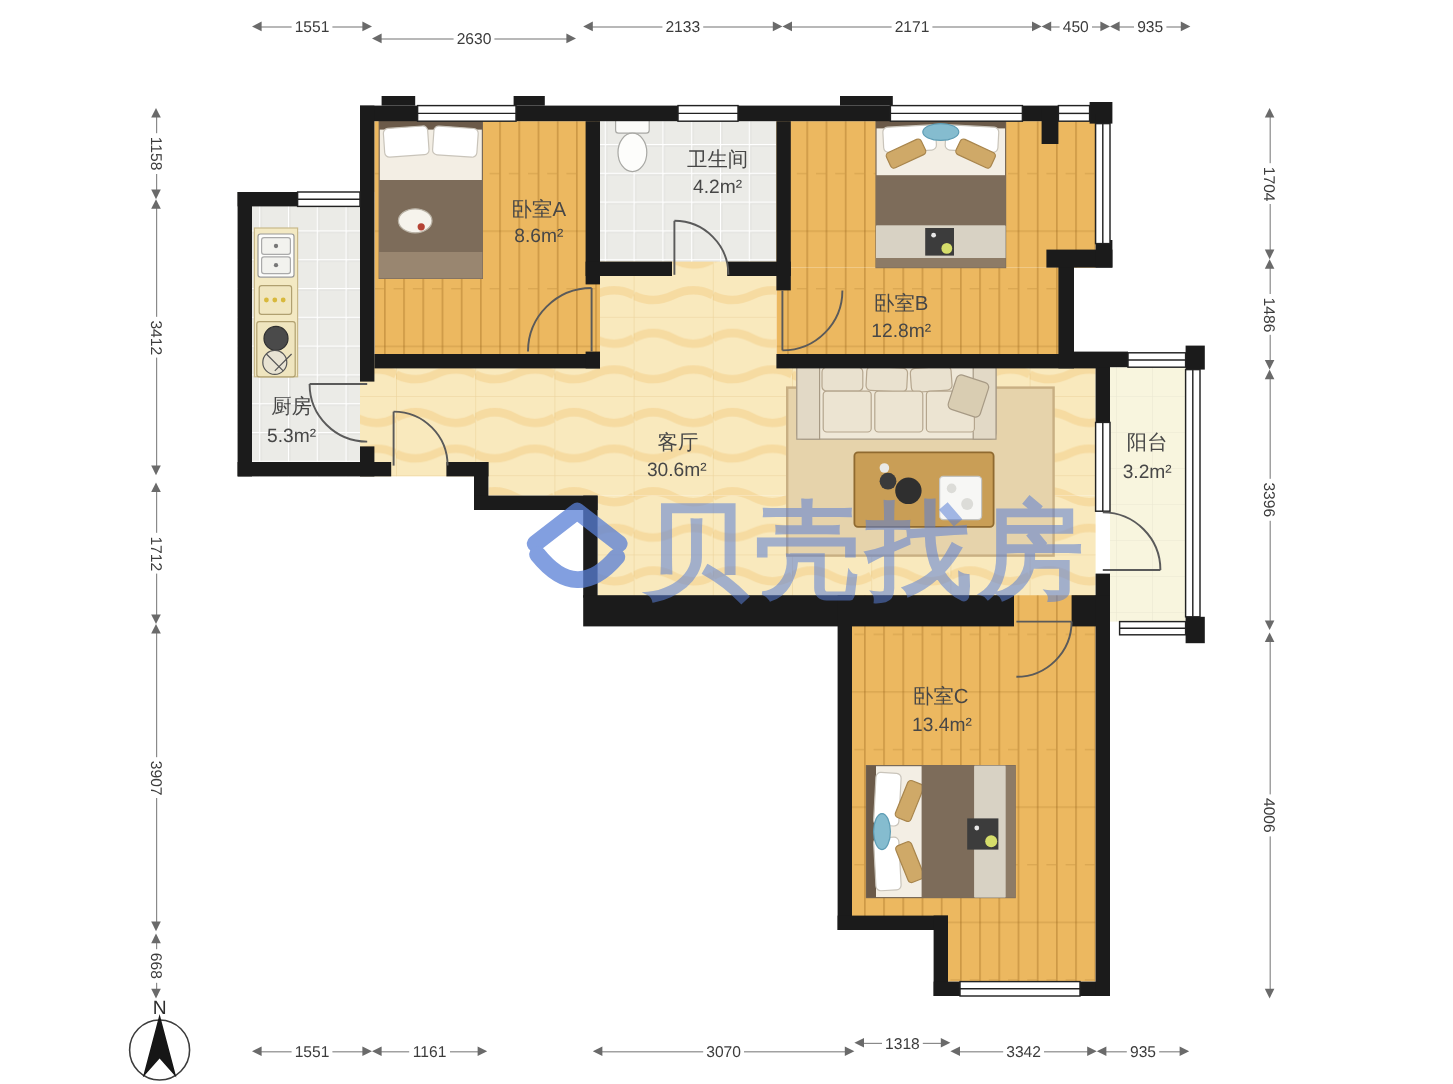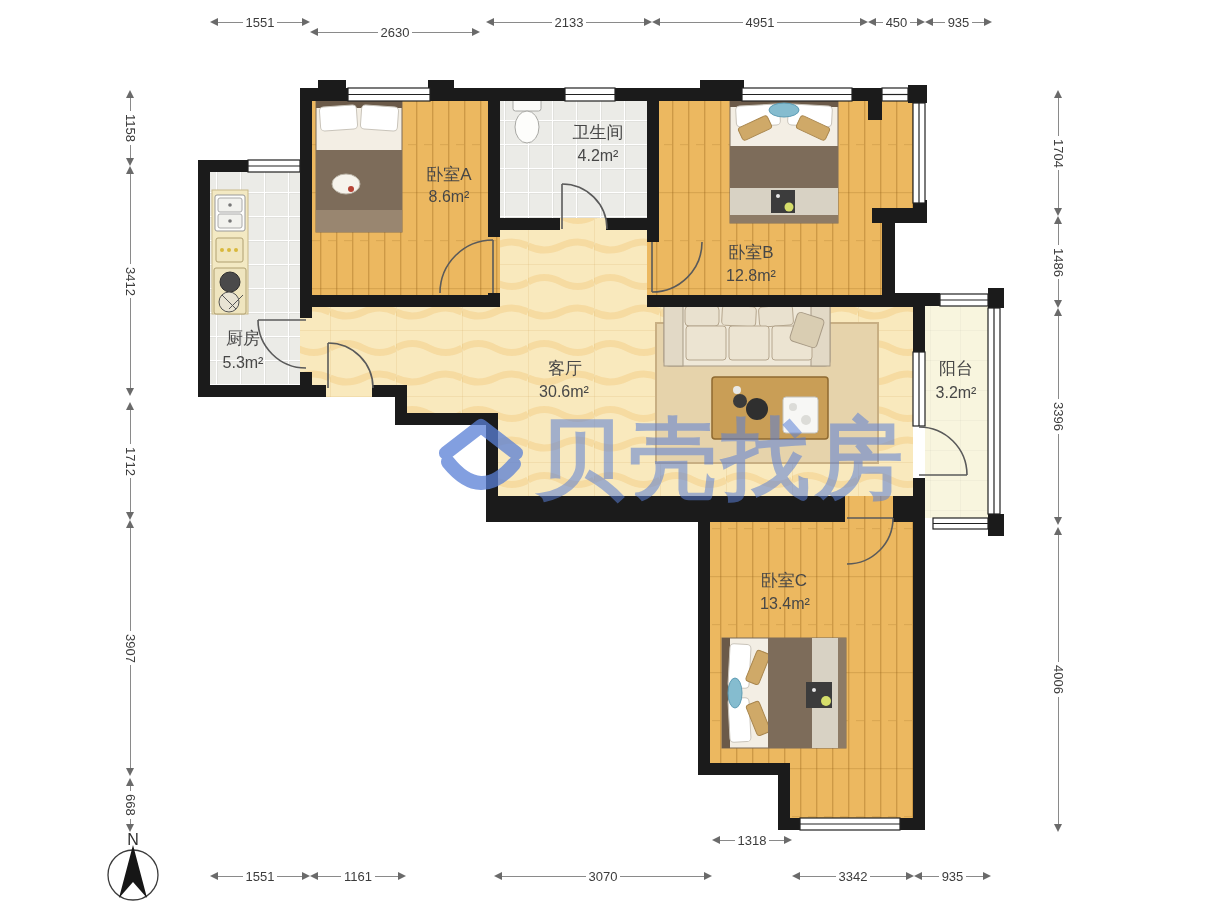--- a/index.html
+++ b/index.html
@@ -313,21 +313,21 @@
       <span class="dt">2630</span>
     </div>
 <div class="dim dim-h" style="left:486px;top:14px;width:166px">
       <i class="aL"></i>
       <i class="aR"></i>
       <span class="dt">2133</span>
     </div>
 <div class="dim dim-h" style="left:652px;top:14px;width:216px">
       <i class="aL"></i>
       <i class="aR"></i>
-      <span class="dt">4951</span>
+      <span class="dt">2171</span>
     </div>
 <div class="dim dim-h" style="left:868px;top:14px;width:57px">
       <i class="aL"></i>
       <i class="aR"></i>
       <span class="dt">450</span>
     </div>
 <div class="dim dim-h" style="left:925px;top:14px;width:67px">
       <i class="aL"></i>
       <i class="aR"></i>
       <span class="dt">935</span>
@@ -346,21 +346,21 @@
 <div class="dim dim-h" style="left:406px;top:900px;width:88px">
       <i class="aL"></i>
       <i class="aR"></i>
       <span class="dt">1326</span>
     </div>
 <div class="dim dim-h" style="left:494px;top:868px;width:218px">
       <i class="aL"></i>
       <i class="aR"></i>
       <span class="dt">3070</span>
     </div>
-<div class="dim dim-h" style="left:712px;top:832px;width:80px">
+<div class="dim dim-h" style="left:712px;top:861px;width:80px">
       <i class="aL"></i>
       <i class="aR"></i>
       <span class="dt">1318</span>
     </div>
 <div class="dim dim-h" style="left:792px;top:868px;width:122px">
       <i class="aL"></i>
       <i class="aR"></i>
       <span class="dt">3342</span>
     </div>
 <div class="dim dim-h" style="left:914px;top:868px;width:77px">

